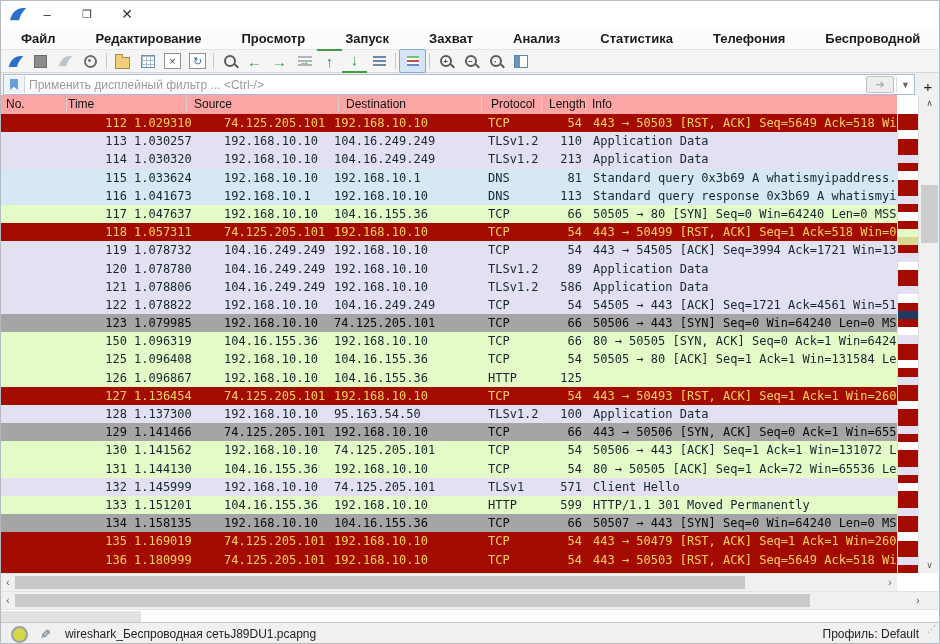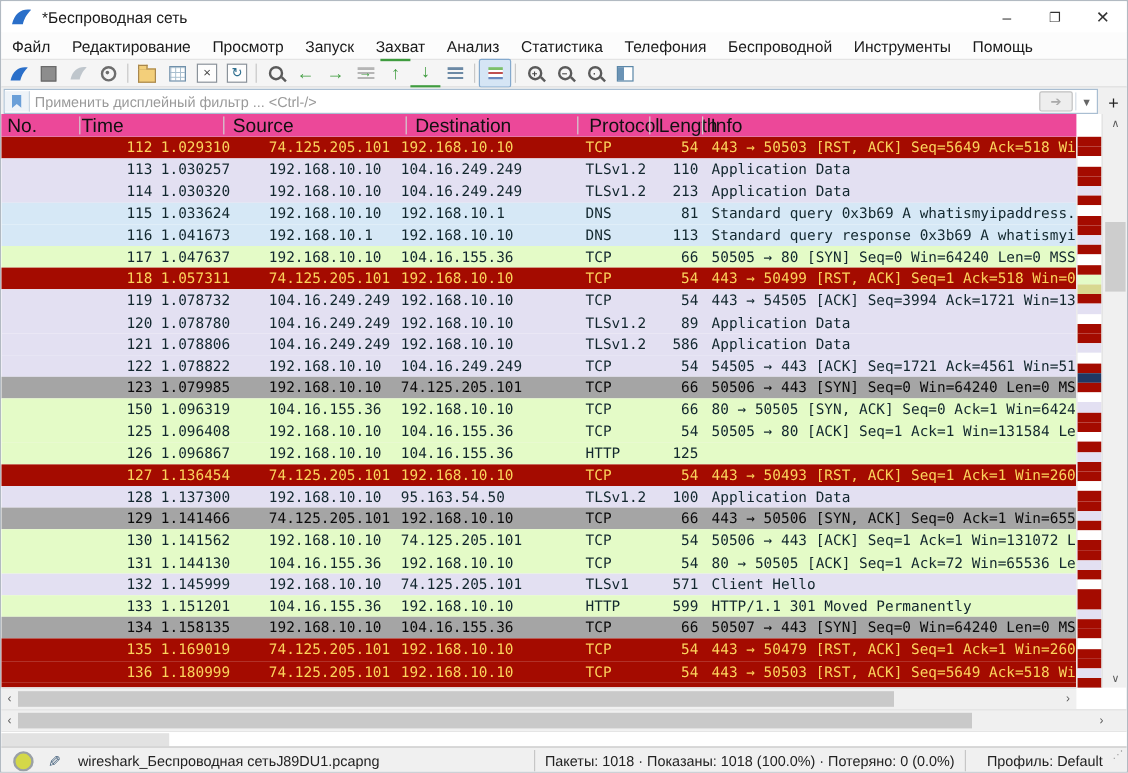--- a/index.html
+++ b/index.html
@@ -5,21 +5,21 @@
   html,body{margin:0;padding:0;background:#dfe3e8;}
   #app{width:940px;height:644px;position:relative;background:#fff;font-family:"Liberation Sans",sans-serif;
        border:1px solid #b2bac2;box-sizing:border-box;overflow:hidden;color:#1a1a1a;}
   
   .titlebar{position:absolute;left:0;top:0;right:0;height:26px;background:#ffffff;display:flex;align-items:center;}
   .titlebar .appicon{width:18px;height:16px;margin-left:8px;}
   .titlebar .title{font-size:13px;margin-left:8px;flex:1;}
   .winbtn{width:40px;height:26px;display:flex;align-items:center;justify-content:center;font-size:13px;color:#333;}
   
   .menubar{position:absolute;left:0;top:26px;right:0;height:22px;background:#fcfcfc;display:flex;align-items:center;font-size:13px;}
-  .menubar span{padding:2px 9px;}
+  .menubar span{padding:2px 20px;font-weight:bold;}
   
   .toolbar{position:absolute;left:0;top:48px;right:0;height:24px;background:#f5f5f5;border-top:1px solid #e4e4e4;border-bottom:1px solid #d8d8d8;display:flex;align-items:center;box-sizing:border-box;padding-left:2px;}
   .tbtn{width:25px;height:22px;display:flex;align-items:center;justify-content:center;position:relative;}
   .tsep{width:1px;height:16px;background:#c8c8c8;margin:0 3px;}
   .garrow{color:#3f9c3f;font-size:15px;font-weight:bold;line-height:1;}
   .dim{opacity:.5;}
   .sq{width:11px;height:11px;background:#8d8d8d;border:1px solid #6a6a6a;}
   .ring{width:9px;height:9px;border:2px solid #6d6d6d;border-radius:50%;position:relative;}
   .ring:after{content:"";position:absolute;left:2px;top:2px;width:3px;height:3px;background:#6d6d6d;border-radius:50%;}
   .folder{width:13px;height:10px;background:#f3cf7a;border:1px solid #a8874e;position:relative;margin-top:3px;}
@@ -42,21 +42,21 @@
   .filterfield{flex:1;height:19px;border:1px solid #a9bed2;background:#fff;display:flex;align-items:center;}
   .bookmark{width:20px;height:17px;border-right:1px solid #c9d6e2;background:#eef3f8;display:flex;align-items:center;justify-content:center;}
   .bookmark i{width:8px;height:11px;background:#6a9fd8;clip-path:polygon(0 0,100% 0,100% 100%,50% 70%,0 100%);}
   .filterinput{flex:1;border:none;outline:none;font-size:12px;color:#333;padding:0 4px;background:transparent;font-family:"Liberation Sans",sans-serif;}
   .filterinput::placeholder{color:#9a9a9a;}
   .applybtn{width:26px;height:15px;border:1px solid #c0c0c0;border-radius:2px;background:#eee;color:#aaa;display:flex;align-items:center;justify-content:center;font-size:11px;margin-right:2px;}
   .caret{color:#666;font-size:9px;padding:0 4px;border-left:1px solid #d5dde5;height:15px;display:flex;align-items:center;}
   .plusbtn{width:18px;height:18px;display:flex;align-items:center;justify-content:center;font-size:15px;color:#222;margin-left:4px;}
   
   .packarea{position:absolute;left:0;top:94px;width:896px;bottom:0;height:478px;}
-  .phead{position:relative;height:19px;background:#ec4899;border-bottom:1px solid #c4c4c4;font-size:16px;color:#111;}
+  .phead{position:relative;height:19px;background:#fca5a5;border-bottom:1px solid #c4c4c4;font-size:12px;color:#111;}
   .phead .hl{position:absolute;top:2px;}
   .phead .hsep{position:absolute;top:2px;bottom:2px;width:1px;background:#d2d2d2;}
   .rows{position:absolute;left:0;top:19px;right:0;bottom:0;overflow:hidden;background:#fff;}
   .prow{display:grid;grid-template-columns:130px 88px 112px 150px 60px 44px 1fr;height:18.2px;
         font-family:"DejaVu Sans Mono",monospace;font-size:12px;line-height:18.2px;white-space:nowrap;overflow:hidden;}
   .cell{overflow:hidden;}
   .c-no{text-align:right;padding-right:4px;}
   .c-time{padding-left:3px;}
   .c-src{padding-left:5px;}
   .c-dst{padding-left:3px;}
@@ -87,21 +87,20 @@
 </style>
 <style>.prow.rst{background:#A40B00;color:#FBD35C}.prow.tls{background:#E3E0F2;color:#12272E}.prow.dns{background:#D6E8F6;color:#12272E}.prow.http{background:#E4FBC7;color:#12272E}.prow.syn{background:#A5A5A5;color:#0A0A0A}</style></head>
 <body>
 
 <div id="app">
 
   <div class="titlebar">
     <svg class="appicon" viewBox="0 0 20 18">
       <path d="M1 16 C3.5 5,11 1,19 2.5 C14 7.5,12.2 12,11.2 16 Z" fill="#2a6fc9"></path>
     </svg>
-    <span class="title">*Беспроводная сеть</span>
     <span class="winbtn">–</span>
     <span class="winbtn" style="font-size:11px;">❐</span>
     <span class="winbtn" style="font-size:14px;">✕</span>
   </div>
 
   <div class="menubar">
       <span>Файл</span>
       <span>Редактирование</span>
       <span>Просмотр</span>
       <span>Запуск</span>
@@ -515,18 +514,17 @@
 
   <div class="gapstrip">
     <span class="stub"></span>
   </div>
 
   <div class="statusbar">
     <span class="expert"></span>
     <span class="pencil">✎</span>
     <span class="fname">wireshark_Беспроводная сетьJ89DU1.pcapng</span>
     <span class="sspacer"></span>
-    <span class="spack">Пакеты: 1018 · Показаны: 1018 (100.0%) · Потеряно: 0 (0.0%)</span>
     <span class="sprof">Профиль: Default</span>
     <span class="grip">⋰</span>
   </div>
 
 </div>
 
 </body></html>

